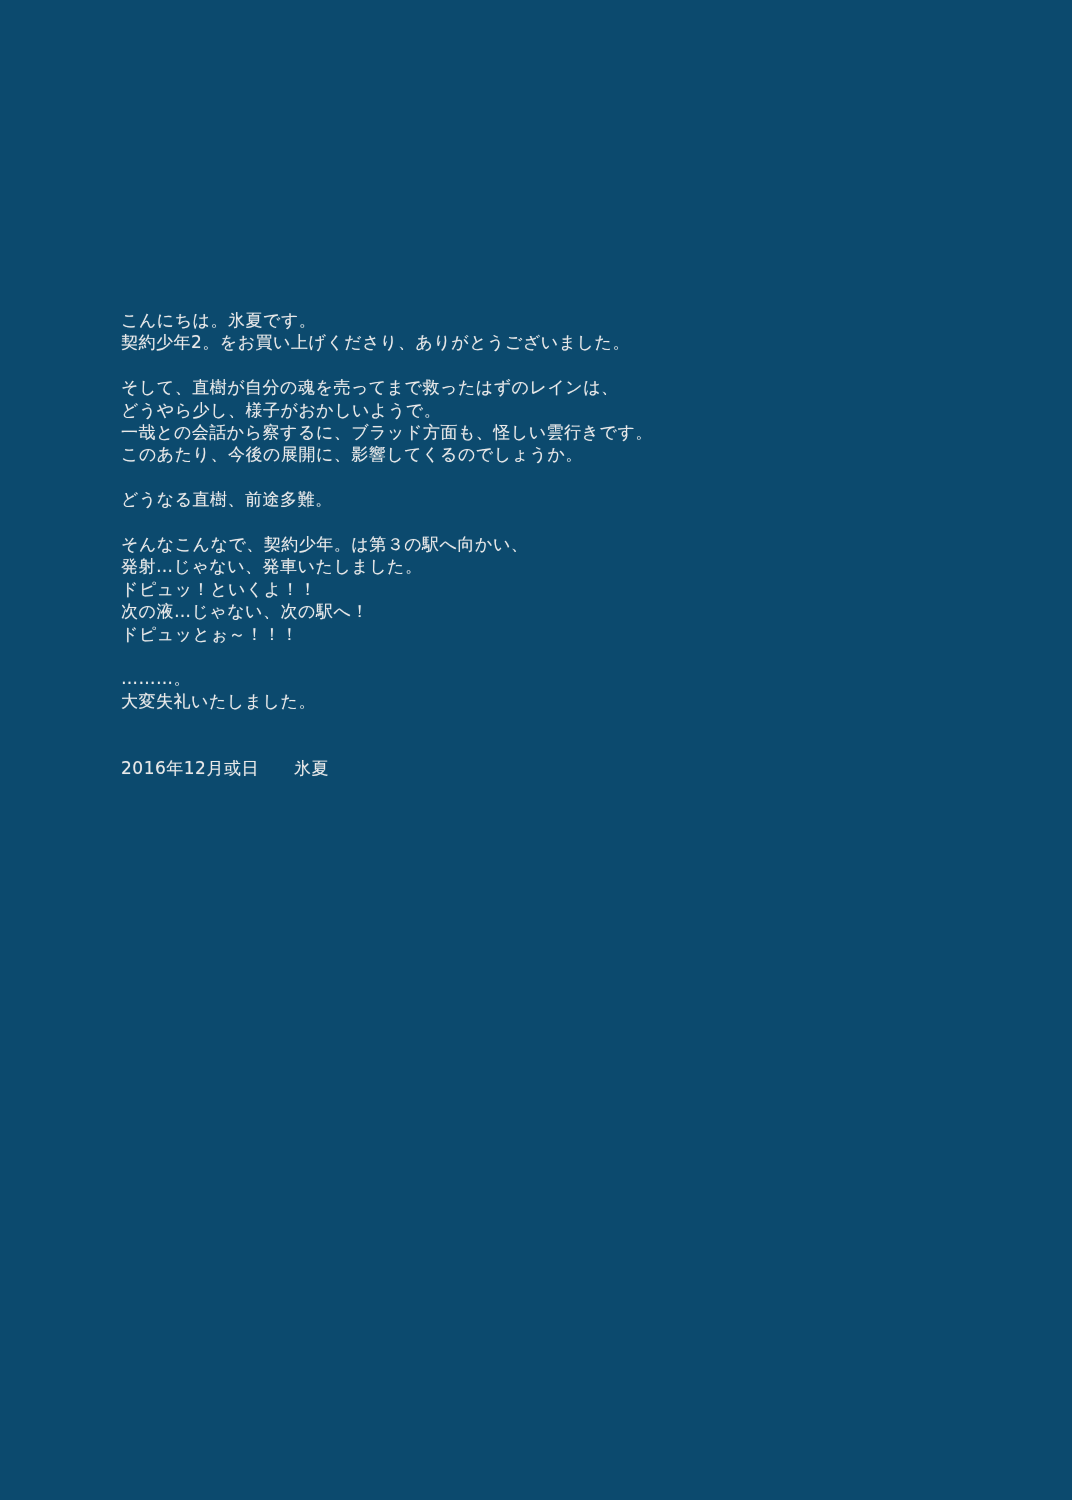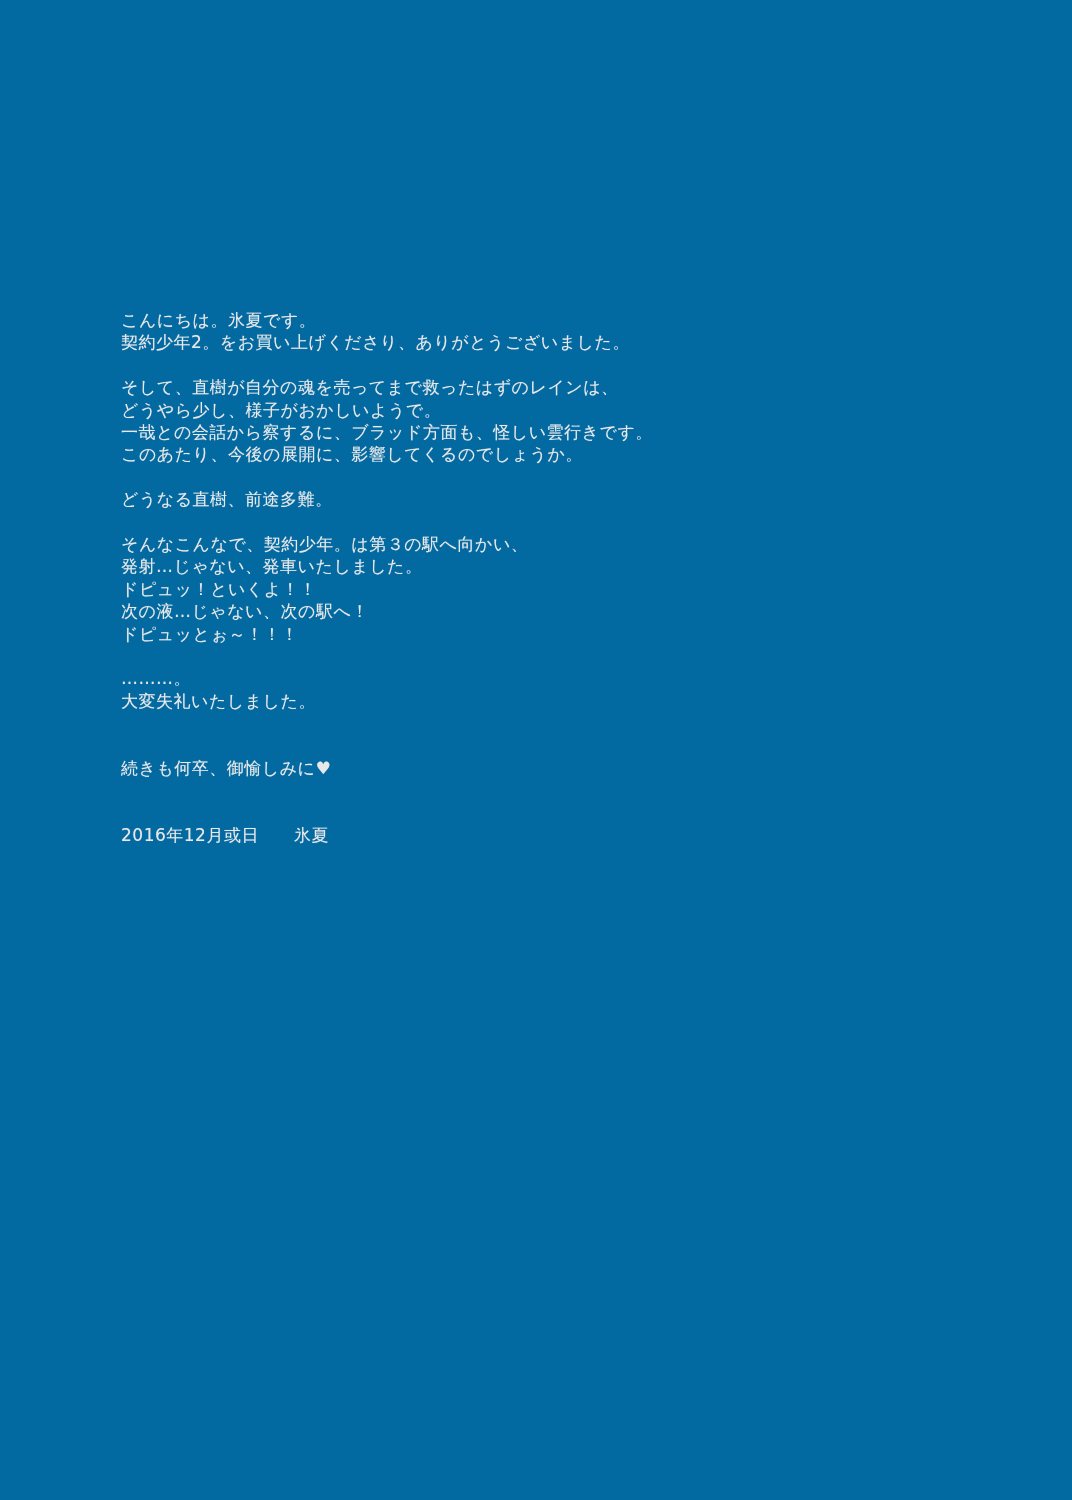--- a/index.html
+++ b/index.html
@@ -4,21 +4,21 @@
 <style>
   html, body {
     margin: 0;
     padding: 0;
     background: #000000;
   }
   .page {
     position: relative;
     width: 1072px;
     height: 1500px;
-    background: #0369a1;
+    background: #0c4a6e;
     overflow: hidden;
   }
   .afterword {
     position: absolute;
     left: 121px;
     top: 309px;
     width: 840px;
     color: #e9e9e9;
     font-family: "DejaVu Sans", sans-serif;
     font-size: 17px;
@@ -49,16 +49,15 @@
 一哉との会話から察するに、ブラッド方面も、怪しい雲行きです。
 このあたり、今後の展開に、影響してくるのでしょうか。</p>
     <p class="para">どうなる直樹、前途多難。</p>
     <p class="para">そんなこんなで、契約少年。は第３の駅へ向かい、
 発射…じゃない、発車いたしました。
 ドピュッ！といくよ！！
 次の液…じゃない、次の駅へ！
 ドピュッとぉ～！！！</p>
     <p class="para gap-large">………。
 大変失礼いたしました。</p>
-    <p class="para gap-large">続きも何卒、御愉しみに♥</p>
     <p class="para">2016年12月或日　　氷夏</p>
   </div>
 </div>
 
 </body></html>

